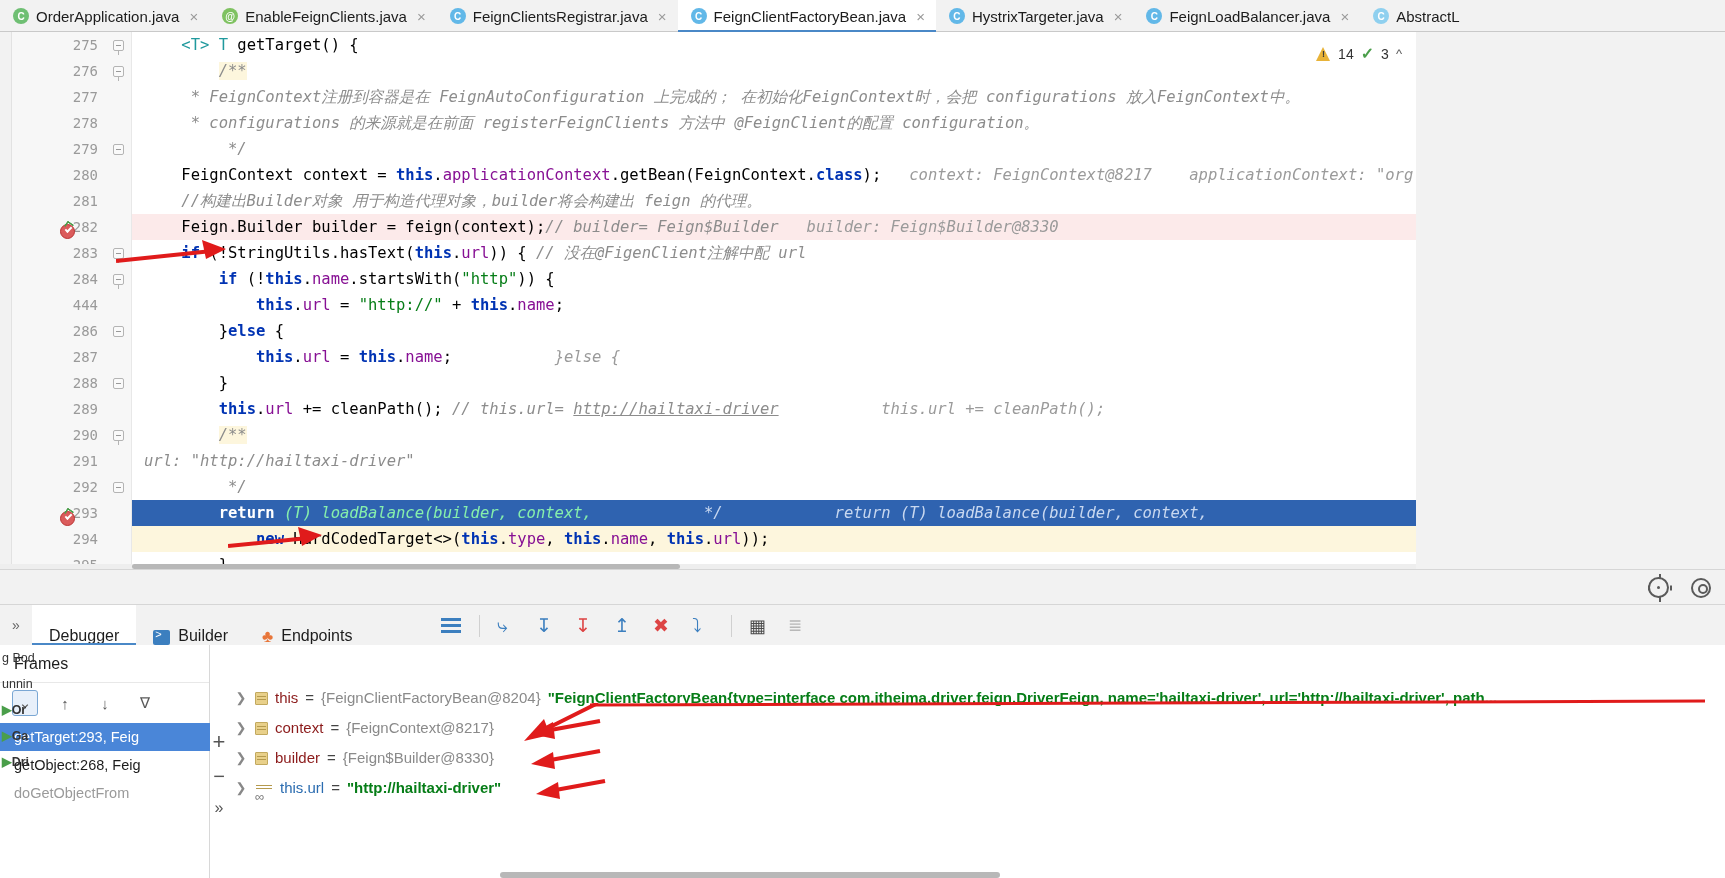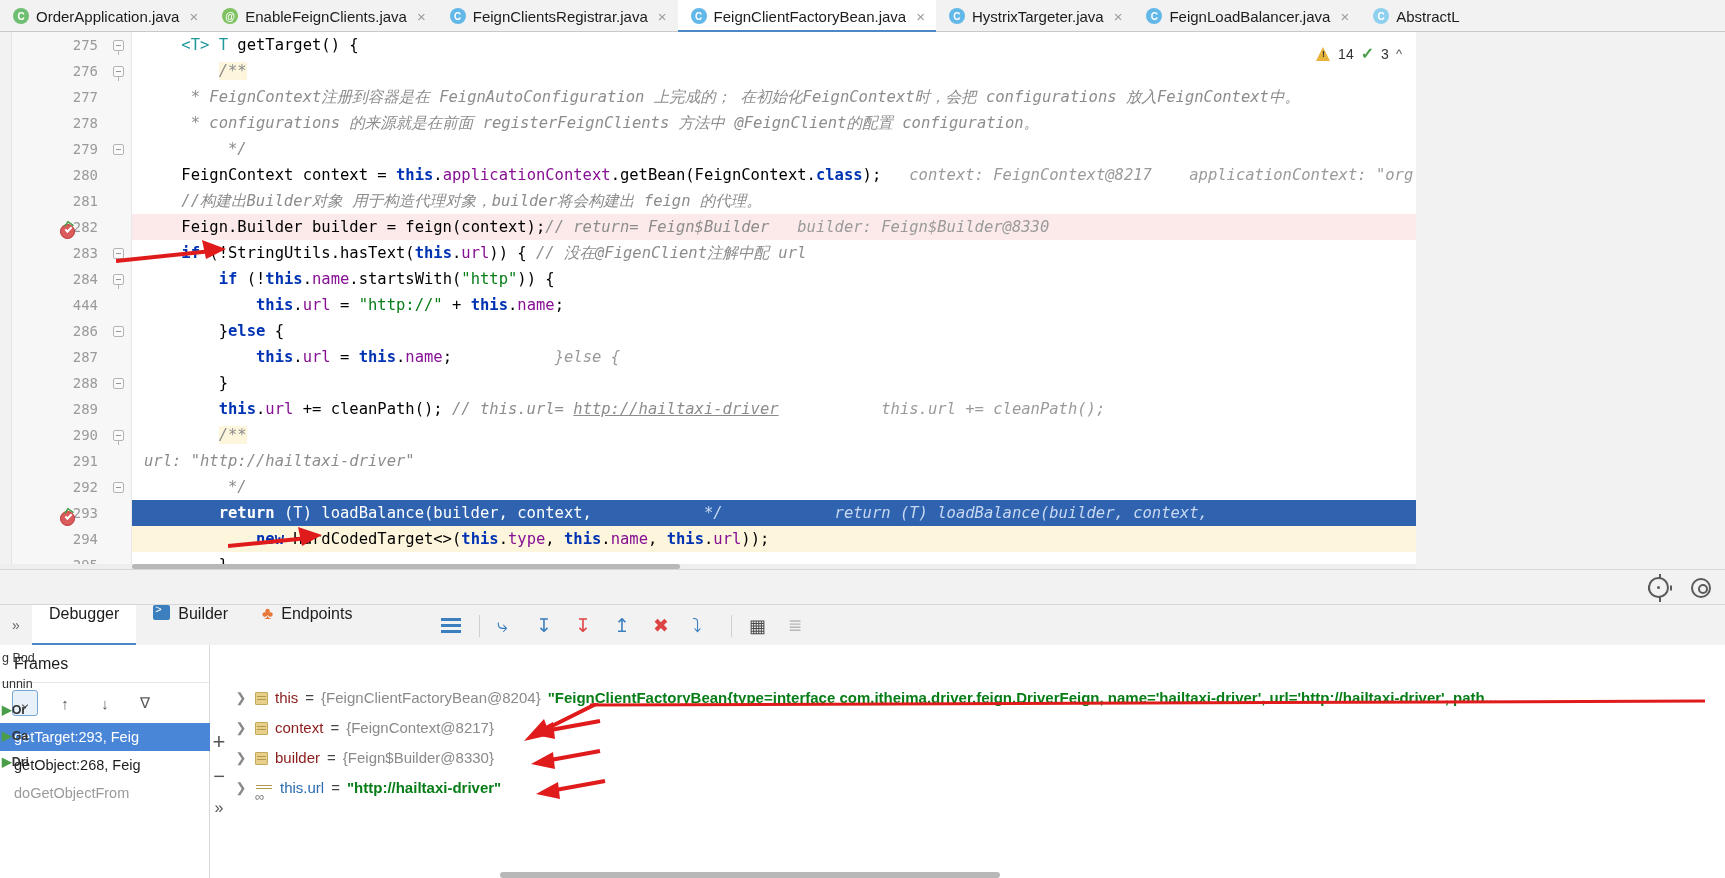--- a/index.html
+++ b/index.html
@@ -99,21 +99,21 @@
     position:absolute; left:132px; top:0; right:0; height:100%;
   }
   .cline {
     height:26px; line-height:26px; white-space:pre;
     font-family:"DejaVu Sans Mono", monospace; font-size:15.5px;
     color:#000000; padding-left:12px;
   }
   .cline.bp-exec { background:#fceaea; }
   .cline.cur-exec { background:#2f63b0; }
   .cline.cur-exec .kw{color:#ffffff;} 
-  .cline.cur-exec .pl{color:#ffffff;}
+  .cline.cur-exec .pl{color:#86efac;font-style:italic;}
   .cline.cur-exec .cm{color:#c8d8f0;}
   .cline.next { background:#fdf6dd; }
   .kw { color:#0033b3; font-weight:bold; }
   .pl { color:#000000; }
   .str { color:#067d17; }
   .cm { color:#8c8c8c; font-style:italic; }
   .cmhint { color:#9a9a9a; font-style:italic; }
   .fld { color:#871094; }
   .mtd { color:#000000;text-align:center; }
   .itl { color:#000000; }
@@ -177,21 +177,21 @@
   .debugpanel{
     position:absolute; left:0; top:605px; width:1725px; height:273px;
     background:#f7f7f7;
   }
   .dbg-tabs{
     position:absolute; left:0; top:0; width:1725px; height:40px;
     display:flex; align-items:center; background:#f2f2f2;
   }
   .chev2{ width:32px; text-align:center; color:#666; font-size:14px; }
   .dtab{
-    display:flex; align-items:flex-start; gap:8px;
+    display:flex; align-items:flex-end; gap:8px;
     padding:0 17px; height:40px; font-size:16px; color:#1c1c1c;
     position:relative;
   }
   .dtab.active { background:#ffffff; }
   .dtab.active:after{
     content:""; position:absolute; left:0;right:0;bottom:0;height:2px;background:#4a88c7;
   }
   .ico-console{
     width:17px;height:15px; background:#3c7fbf; position:relative; border-radius:2px;
   }
@@ -417,21 +417,21 @@
       <div class="cline"><span class="pl">         </span><span class="doc" style="margin-left:-9ch">     * FeignContext注册到容器是在 FeignAutoConfiguration 上完成的； 在初始化FeignContext时，会把 configurations 放入FeignContext中。</span></div>
 
       <div class="cline"><span class="pl">         </span><span class="doc" style="margin-left:-9ch">     * configurations 的来源就是在前面 registerFeignClients 方法中 @FeignClient的配置 configuration。</span></div>
 
       <div class="cline"><span class="pl">         </span><span class="doc">*/</span></div>
 
       <div class="cline"><span class="pl">    FeignContext context = </span><span class="kw">this</span><span class="pl">.</span><span class="fld">applicationContext</span><span class="pl">.getBean(FeignContext.</span><span class="kw">class</span><span class="pl">);</span><span class="cmhint">   </span><span class="cmhint">context: FeignContext@8217</span><span class="cmhint">    </span><span class="cmhint">applicationContext: "org.spring</span></div>
 
       <div class="cline"><span class="pl">    </span><span class="cm" style="margin-left:-4ch">    //构建出Builder对象 用于构造代理对象，builder将会构建出 feign 的代理。</span></div>
 
-      <div class="cline bp-exec"><span class="pl">    Feign.Builder builder = </span><span class="mtd">feign</span><span class="pl">(context);</span><span class="cm">// return= Feign$Builder</span><span class="cmhint">   </span><span class="cmhint">builder: Feign$Builder@8330</span></div>
+      <div class="cline bp-exec"><span class="pl">    Feign.Builder builder = </span><span class="mtd">feign</span><span class="pl">(context);</span><span class="cm">// builder= Feign$Builder</span><span class="cmhint">   </span><span class="cmhint">builder: Feign$Builder@8330</span></div>
 
       <div class="cline"><span class="pl">    </span><span class="kw">if</span><span class="pl"> (!StringUtils.</span><span class="itl">hasText</span><span class="pl">(</span><span class="kw">this</span><span class="pl">.</span><span class="fld">url</span><span class="pl">)) { </span><span class="cm">// 没在@FigenClient注解中配 url</span></div>
 
       <div class="cline"><span class="pl">        </span><span class="kw">if</span><span class="pl"> (!</span><span class="kw">this</span><span class="pl">.</span><span class="fld">name</span><span class="pl">.startsWith(</span><span class="str">"http"</span><span class="pl">)) {</span></div>
 
       <div class="cline"><span class="pl">            </span><span class="kw">this</span><span class="pl">.</span><span class="fld">url</span><span class="pl"> = </span><span class="str">"http://"</span><span class="pl"> + </span><span class="kw">this</span><span class="pl">.</span><span class="fld">name</span><span class="pl">;</span></div>
 
       <div class="cline"><span class="pl">        }</span><span class="kw">else</span><span class="pl"> {</span></div>
 
       <div class="cline"><span class="pl">            </span><span class="kw">this</span><span class="pl">.</span><span class="fld">url</span><span class="pl"> = </span><span class="kw">this</span><span class="pl">.</span><span class="fld">name</span><span class="pl">;</span><span class="cmhint">   </span><span class="cmhint">        }else {</span></div>

